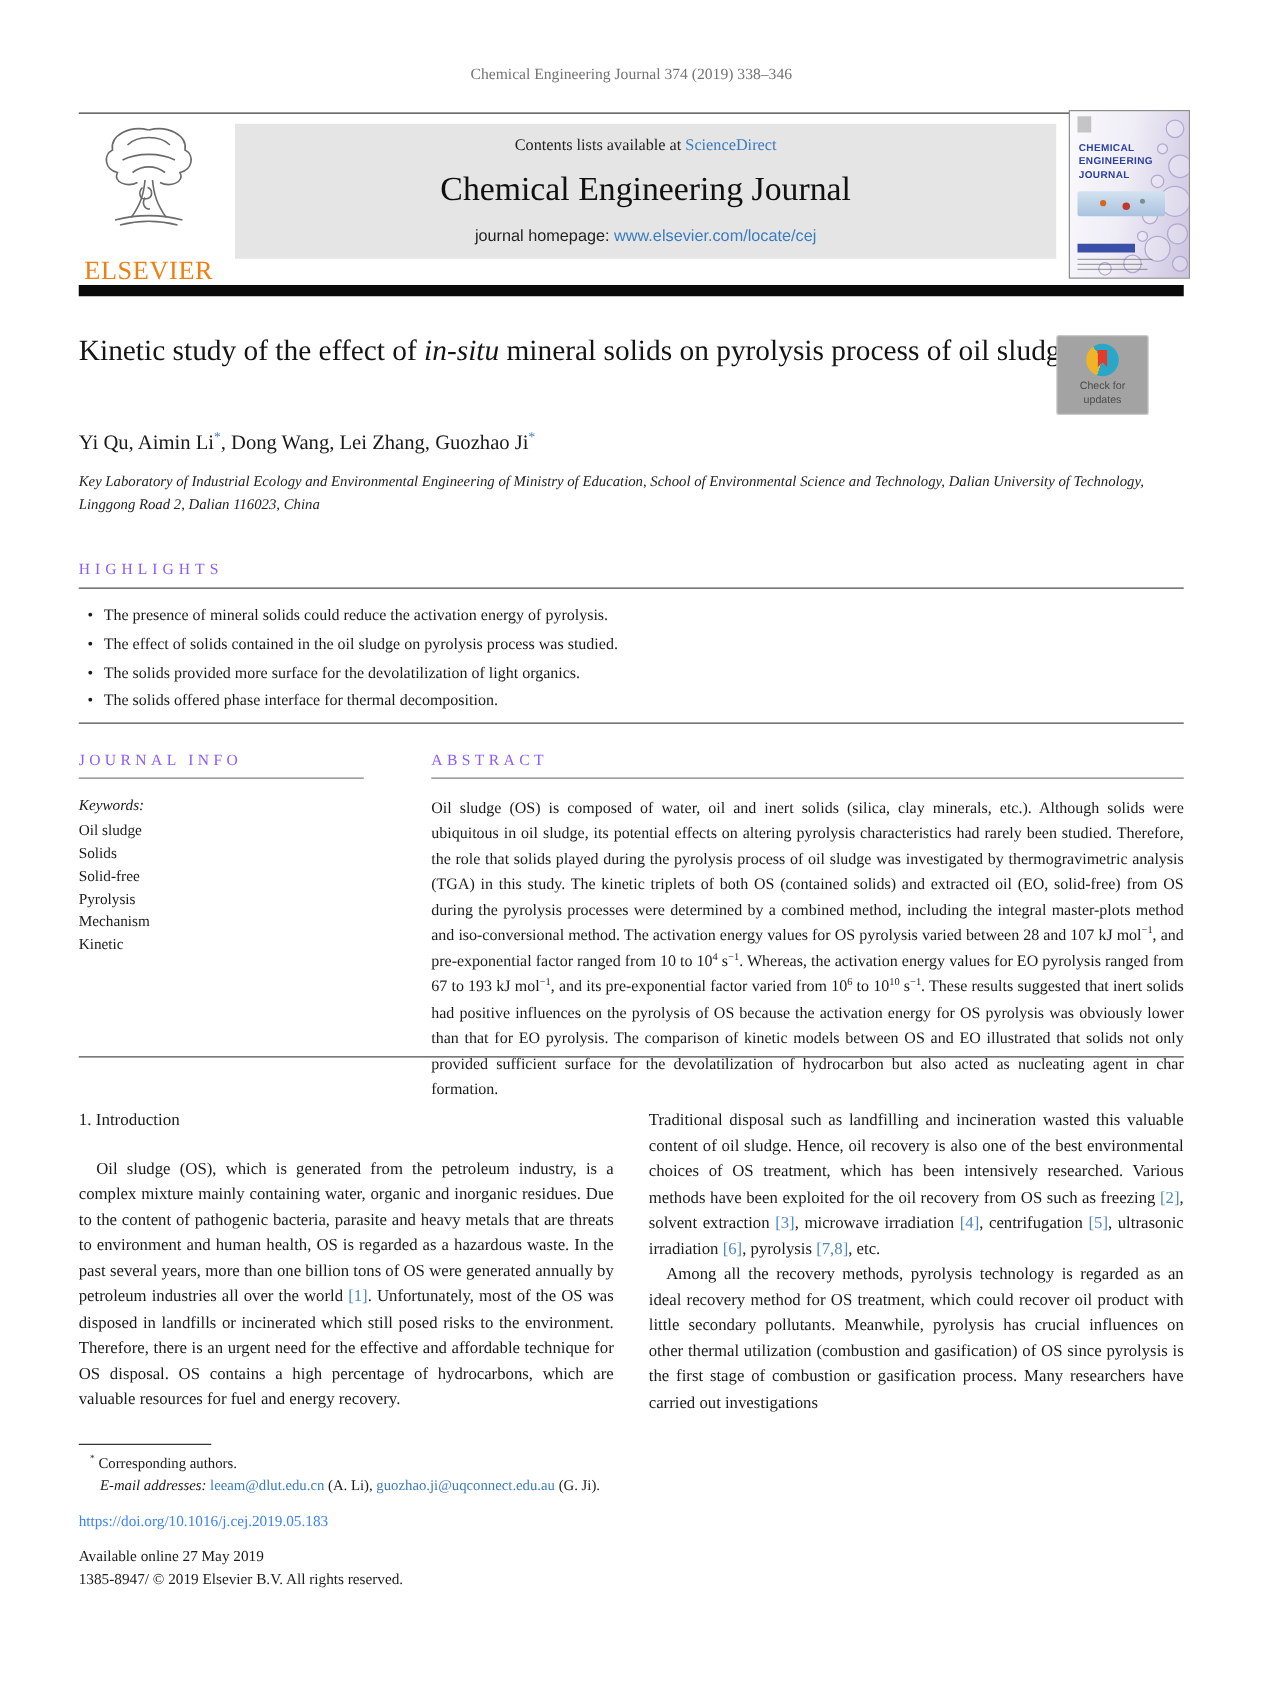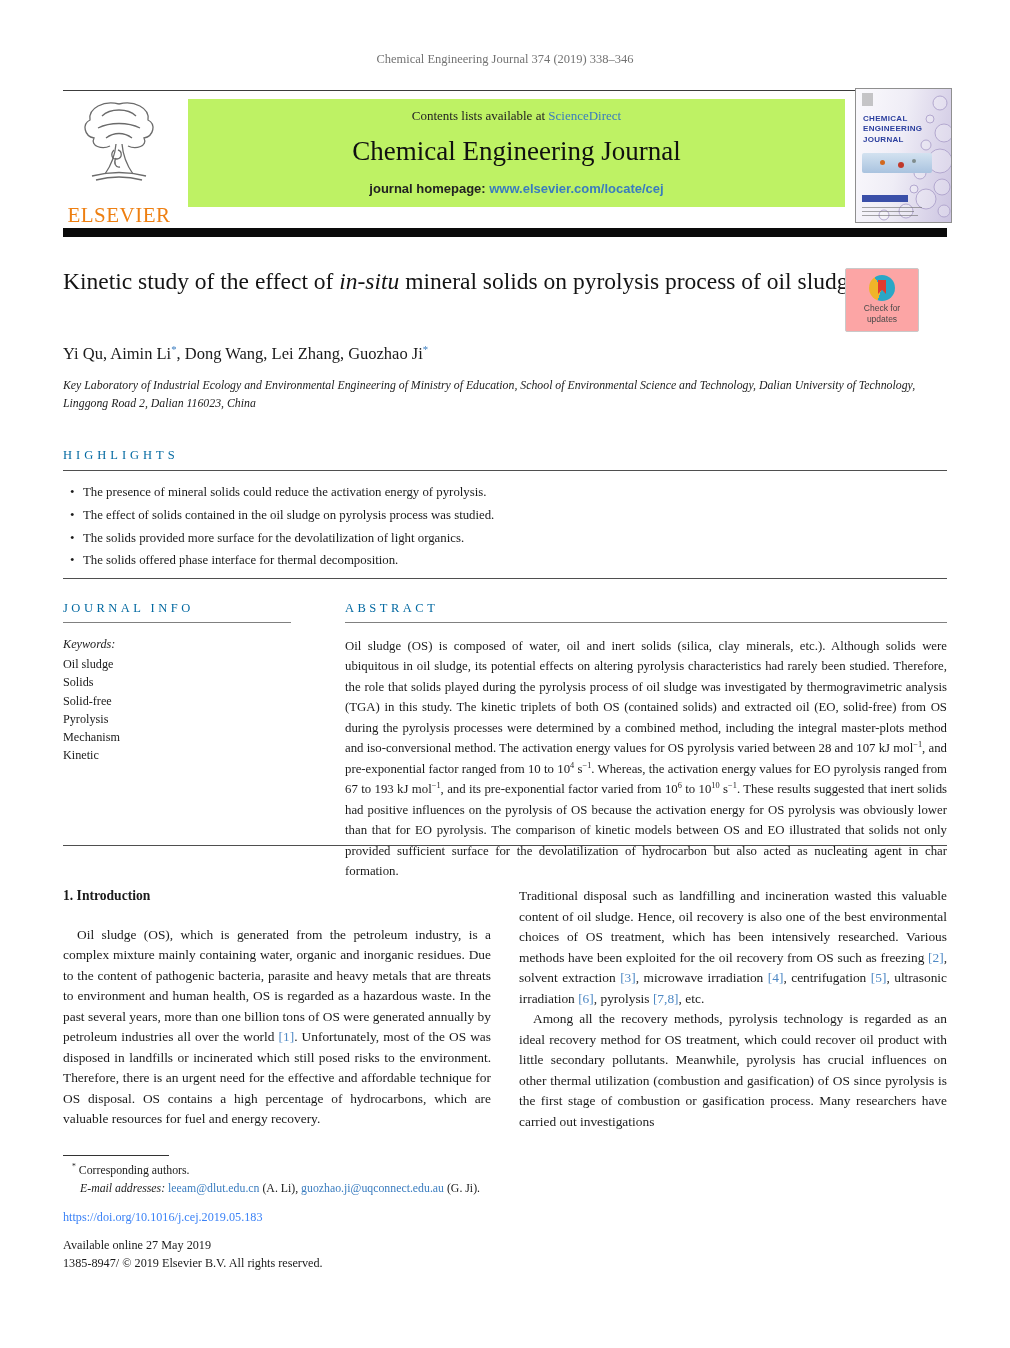--- a/index.html
+++ b/index.html
@@ -10,58 +10,58 @@
             font-size:12.5px;color:#737373;}
 
   .rule{position:absolute;height:1px;background:#4f4f4f;}
   #rule-header-top{top:90px;left:63px;width:884px;background:#3c3c3c;}
 
   
   .elsevier{position:absolute;left:60px;top:98px;width:118px;height:118px;text-align:center;}
   .elsevier-label{font-size:21px;color:#ee7f11;letter-spacing:.5px;margin-top:11px;}
 
   
-  .header-box{position:absolute;left:188px;top:99px;width:657px;height:108px;background:#bef264;text-align:center;}
+  .header-box{position:absolute;left:188px;top:99px;width:657px;height:108px;background:#e5e5e5;text-align:center;}
   .hb-line1{padding-top:9px;font-size:13px;color:#222;}
   .hb-title{margin-top:12px;font-size:27px;color:#101010;}
-  .hb-line3{margin-top:14px;font-size:13px;font-family:"Liberation Sans",sans-serif;color:#222;font-weight:bold;}
+  .hb-line3{margin-top:14px;font-size:13px;font-family:"Liberation Sans",sans-serif;color:#222;}
 
   
   .cover{position:absolute;left:855px;top:88px;width:95px;height:133px;border:1px solid #8f8f8f;
          background:linear-gradient(100deg,#fbfafd 0%,#efedf6 45%,#ccc4e1 100%);overflow:hidden;
          font-family:"Liberation Sans",sans-serif;}
   .cover svg{position:absolute;left:0;top:0;}
   .cover-logo{position:absolute;top:4px;left:6px;width:11px;height:13px;background:#9a9a9a;opacity:.55;}
   .cover-title{position:absolute;top:25px;left:7px;font-weight:bold;font-size:8px;line-height:1.3;
                color:#2b3f9e;letter-spacing:.3px;}
   .cover-band{position:absolute;top:64px;left:6px;width:70px;height:20px;border-radius:2px;
               background:linear-gradient(180deg,#d3e2f0,#a9c3df);}
   .cb-dot{position:absolute;border-radius:50%;}
   .cover-bar{position:absolute;top:106px;left:6px;width:46px;height:7px;background:#3a4fa8;}
   .cover-line{position:absolute;left:6px;height:1px;background:#6d6d6d;opacity:.6;}
 
   .black-bar{position:absolute;left:63px;top:228px;width:884px;height:9px;background:#0a0a0a;}
 
   
   .title{position:absolute;left:63px;top:266px;width:800px;font-size:23.5px;line-height:1.32;color:#141414;}
-  .check-badge{position:absolute;left:845px;top:268px;width:72px;height:62px;background:#fca5a5;
+  .check-badge{position:absolute;left:845px;top:268px;width:72px;height:62px;background:#a3a3a3;
                border:1px solid #c9c9c9;border-radius:2px;text-align:center;
                font-family:"Liberation Sans",sans-serif;cursor:pointer;}
   .check-circle{width:26px;height:26px;border-radius:50%;margin:6px auto 2px;position:relative;
                 background:conic-gradient(#2aa7c6 0deg 200deg,#f0b429 200deg 325deg,#2aa7c6 325deg 360deg);}
   .check-bookmark{position:absolute;left:9px;top:5px;width:8px;height:14px;background:#e23b2e;
                   clip-path:polygon(0 0,100% 0,100% 100%,50% 70%,0 100%);}
   .check-text{font-size:8.5px;color:#4a4a4a;line-height:1.25;}
 
   .authors{position:absolute;left:63px;top:344px;font-size:16.5px;}
   .affiliation{position:absolute;left:63px;top:377px;width:884px;font-size:11.8px;font-style:italic;
                line-height:1.5;color:#222;}
 
   
-  .sec-label{position:absolute;font-size:12.5px;letter-spacing:4px;color:#0369a1;}
+  .sec-label{position:absolute;font-size:12.5px;letter-spacing:4px;color:#8b5cf6;}
   #hl-label{left:63px;top:448px;}
   #rule-hl-top{top:470px;left:63px;width:884px;}
   .highlights{position:absolute;left:70px;top:481px;width:870px;margin:0;padding:0;}
   .highlights li{list-style:none;position:relative;padding-left:13px;font-size:12.8px;line-height:1.78;}
   .highlights li::before{content:"\2022";position:absolute;left:0;top:0;}
   #rule-hl-bottom{top:578px;left:63px;width:884px;}
 
   
   #ai-label{left:63px;top:601px;letter-spacing:3.5px;}
   #rule-ai{top:622px;left:63px;width:228px;background:#808080;}
@@ -71,21 +71,21 @@
   #ab-label{left:345px;top:601px;letter-spacing:3.5px;}
   #rule-ab{top:622px;left:345px;width:602px;background:#808080;}
   .abstract-body{position:absolute;left:345px;top:636px;width:602px;font-size:12.8px;line-height:1.6;
                  text-align:justify;}
   #rule-main{top:845px;left:63px;width:884px;}
 
   
   .col{position:absolute;top:886px;width:428px;font-size:13.4px;line-height:1.53;text-align:justify;}
   #col-left{left:63px;}
   #col-right{left:519px;}
-  .col h2{font-size:13.6px;font-weight:bold;margin:0 0 18px 0;text-align:left;}
+  .col h2{font-size:13.6px;font-weight:normal;margin:0 0 18px 0;text-align:left;}
   .col p{margin:0;}
   .para-indent{text-indent:14px;}
 
   
   #rule-fn{top:1155px;left:63px;width:106px;background:#333;}
   .fn1{position:absolute;left:72px;top:1163px;font-size:11.8px;}
   .fn2{position:absolute;left:80px;top:1181px;font-size:11.8px;}
   .doi{position:absolute;left:63px;top:1210px;font-size:12.2px;color:#3b82f6;cursor:pointer;}
   .available{position:absolute;left:63px;top:1238px;font-size:12.2px;}
   .issn{position:absolute;left:63px;top:1256px;font-size:12.2px;}

